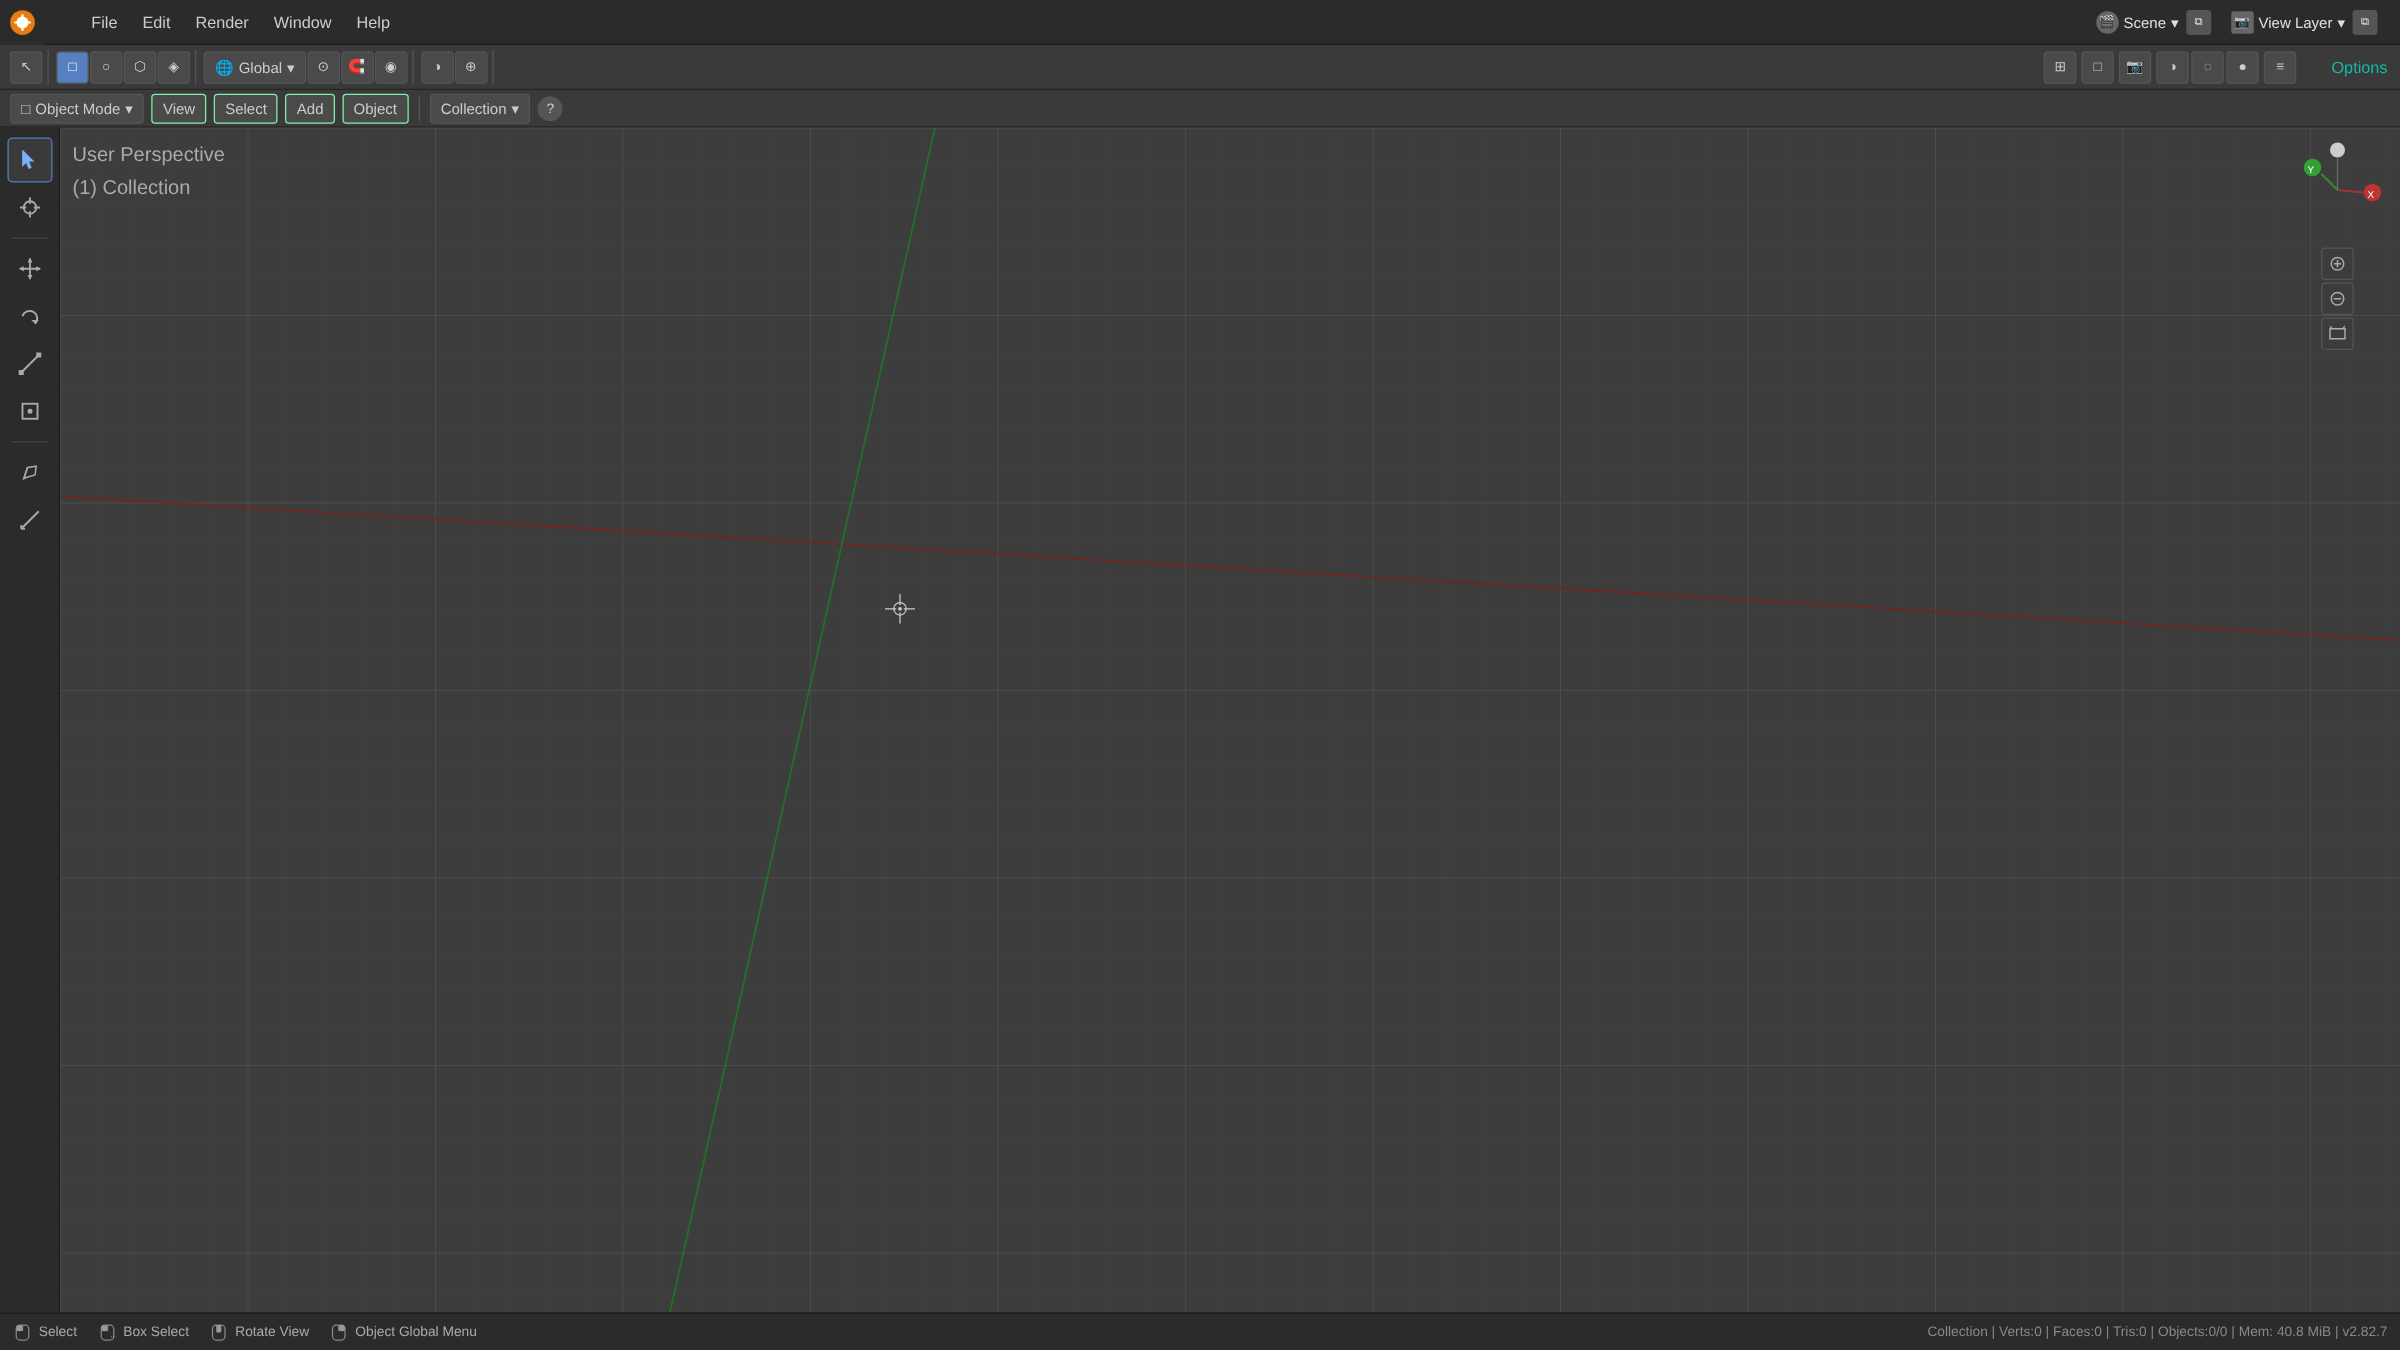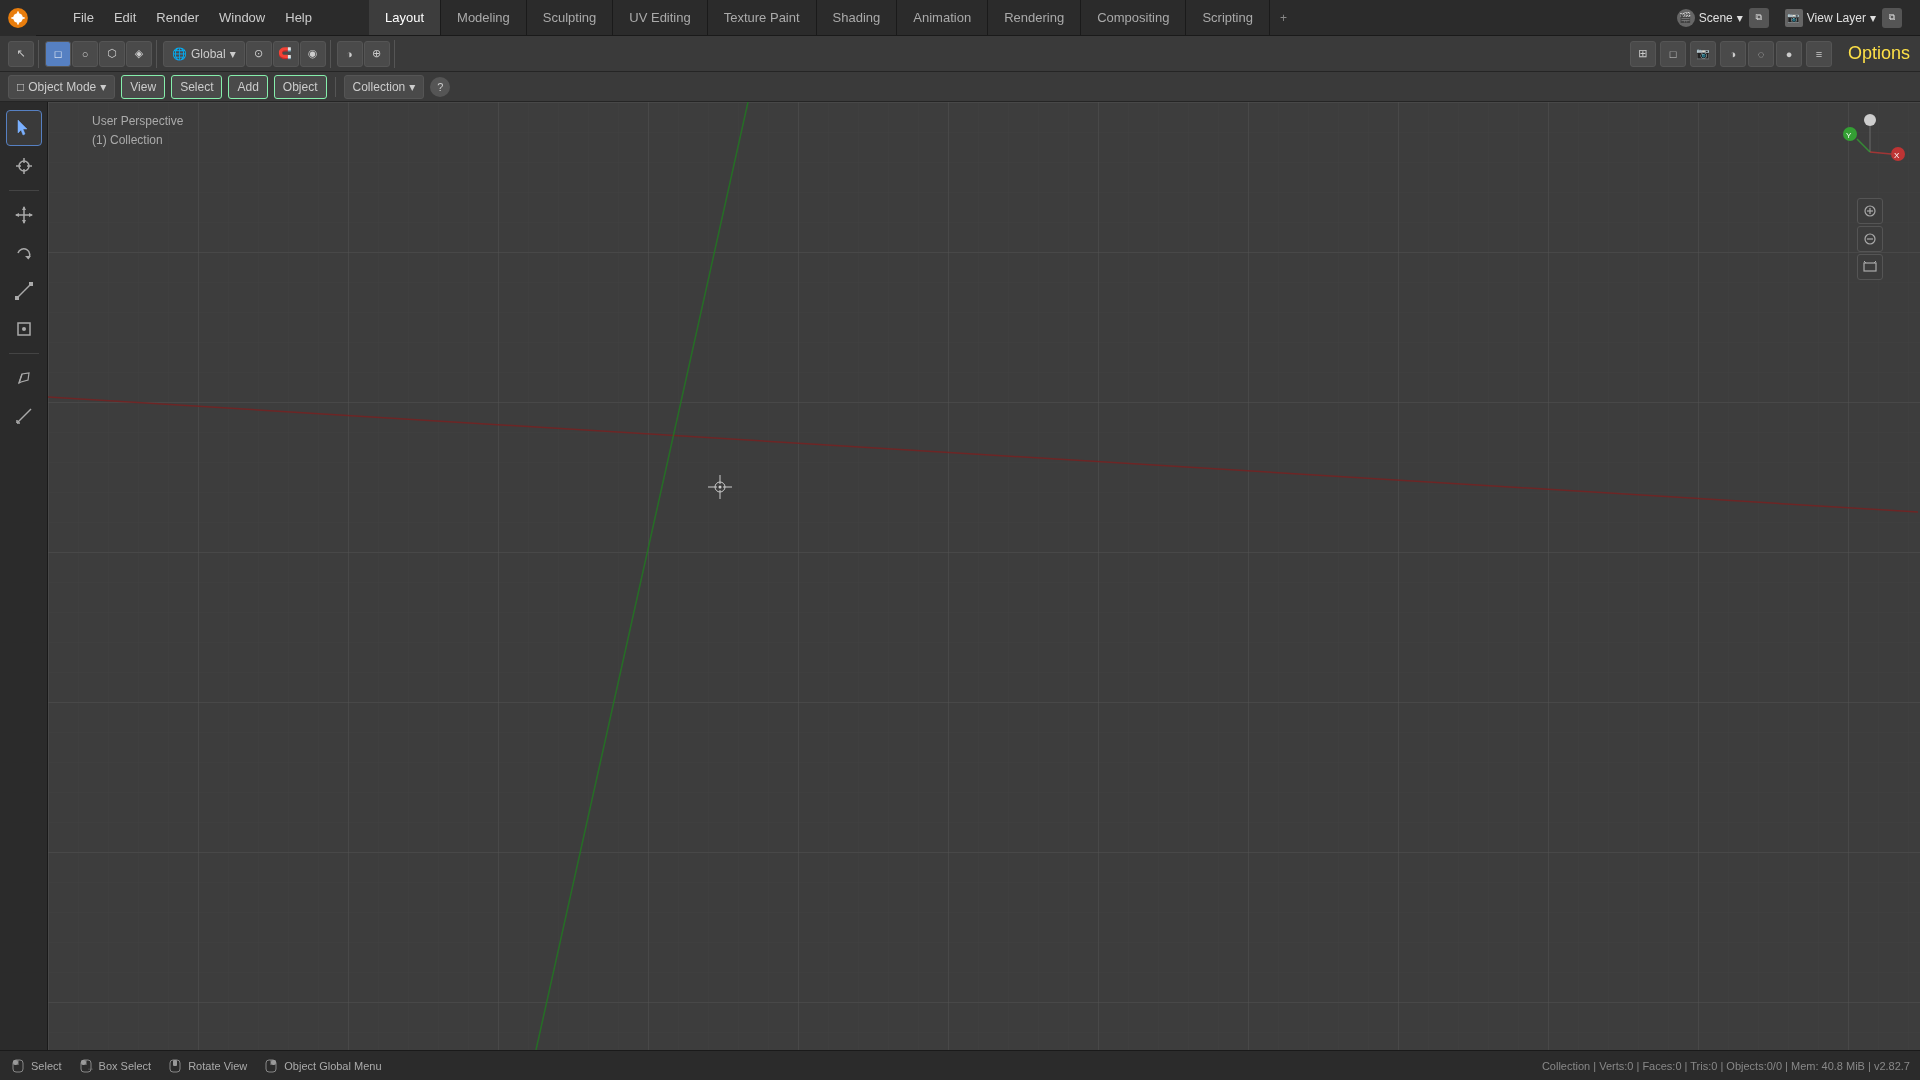--- a/index.html
+++ b/index.html
@@ -246,24 +246,23 @@
       overflow: hidden;
       background: #3d3d3d;
     }
     .viewport-info {
       position: absolute;
       top: 10px;
       left: 10px;
       pointer-events: none;
     }
     .viewport-info-text {
-      font-size: 12px;
+      font-size: 16px;
       color: #aaa;
       line-height: 1.6;
-      margin-left: 34px;
     }
     .gizmo-btn {
       width: 26px;
       height: 26px;
       background: rgba(60,60,60,0.8);
       border: 1px solid #555;
       border-radius: 3px;
       display: flex;
       align-items: center;
       justify-content: center;
@@ -355,33 +354,20 @@
   </div>
 
   <div class="top-menu-items">
     <div class="top-menu-item">File</div>
     <div class="top-menu-item">Edit</div>
     <div class="top-menu-item">Render</div>
     <div class="top-menu-item">Window</div>
     <div class="top-menu-item">Help</div>
   </div>
 
-  <div class="workspace-tabs">
-    <div class="workspace-tab active">Layout</div>
-    <div class="workspace-tab">Modeling</div>
-    <div class="workspace-tab">Sculpting</div>
-    <div class="workspace-tab">UV Editing</div>
-    <div class="workspace-tab">Texture Paint</div>
-    <div class="workspace-tab">Shading</div>
-    <div class="workspace-tab">Animation</div>
-    <div class="workspace-tab">Rendering</div>
-    <div class="workspace-tab">Compositing</div>
-    <div class="workspace-tab">Scripting</div>
-    <div class="workspace-tab-add">+</div>
-  </div>
 
   <div class="top-right-section">
     <div class="scene-section">
       <div class="scene-icon">🎬</div>
       <span>Scene</span>
       <span>▾</span>
       <div style="width:20px;height:20px;background:#555;border-radius:3px;display:flex;align-items:center;justify-content:center;font-size:9px;margin-left:2px;">⧉</div>
     </div>
     <div class="view-layer-section">
       <div style="width:18px;height:18px;background:#666;border-radius:2px;display:flex;align-items:center;justify-content:center;font-size:10px;">📷</div>
@@ -420,21 +406,21 @@
     <div class="tb-btn">⊞</div>
     <div class="tb-btn">□</div>
     <div class="tb-btn">📷</div>
     <div style="display:flex; align-items:center; gap:2px;">
       <div class="tb-btn">◑</div>
       <div class="tb-btn">◌</div>
       <div class="tb-btn">●</div>
     </div>
     <div class="tb-btn">≡</div>
   </div>
-  <div style="margin-left:8px; font-size:18px; color:#fde047; cursor:pointer; padding:0 6px;">Options</div>
+  <div style="margin-left:20px; font-size:13px; color:#14b8a6; cursor:pointer; padding:0 6px;">Options</div>
 </div>
 
 <div id="mode-toolbar">
   <div class="mode-dropdown">
     <span>□</span>
     <span>Object Mode</span>
     <span>▾</span>
   </div>
   <div class="mode-btn">View</div>
   <div class="mode-btn">Select</div>

